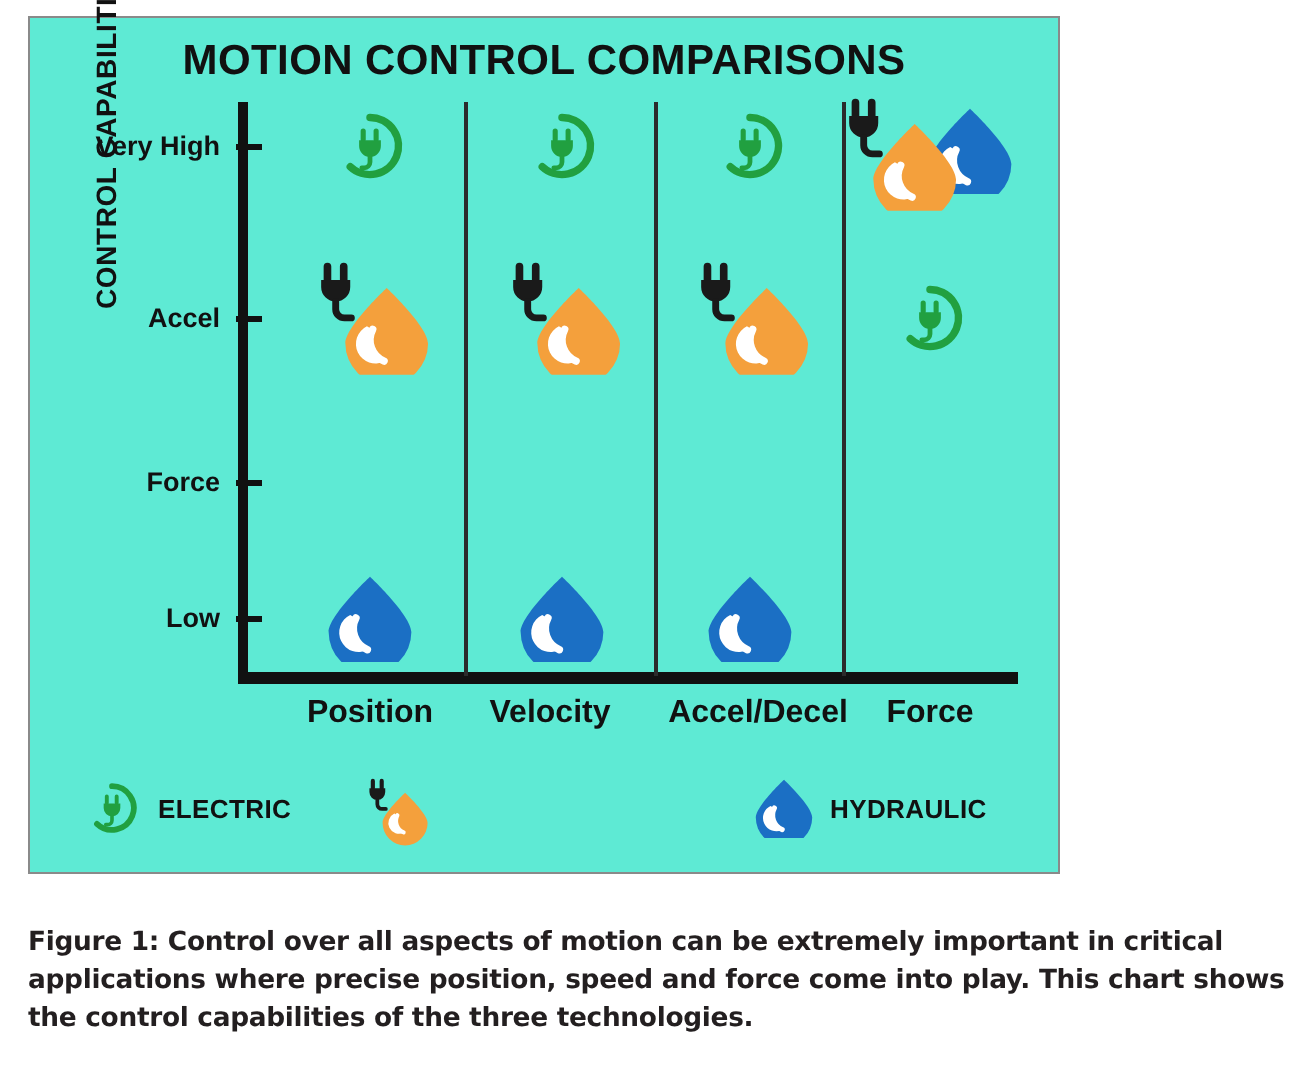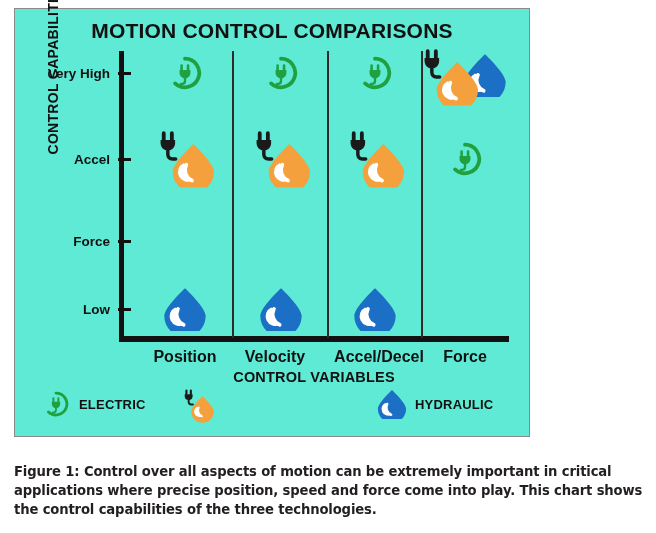--- a/index.html
+++ b/index.html
@@ -188,21 +188,20 @@
   }
 </style>
 </head>
 <body>
 
 <div id="chart-box">
 
   <div id="chart-title">MOTION CONTROL COMPARISONS</div>
 
   <div id="y-axis-title">CONTROL CAPABILITIES</div>
-  <div id="x-axis-title">CONTROL VARIABLES</div>
 
   <div id="plot-area">
     <div id="y-axis-line"></div>
     <div id="x-axis-line"></div>
 
     <div id="y-ticks">
         <div class="y-tick" style="top: 21px;"></div>
         <div class="y-tick-label-wrap" style="top: 22px;">
           <div class="y-tick-label">Very High</div>
         </div>

